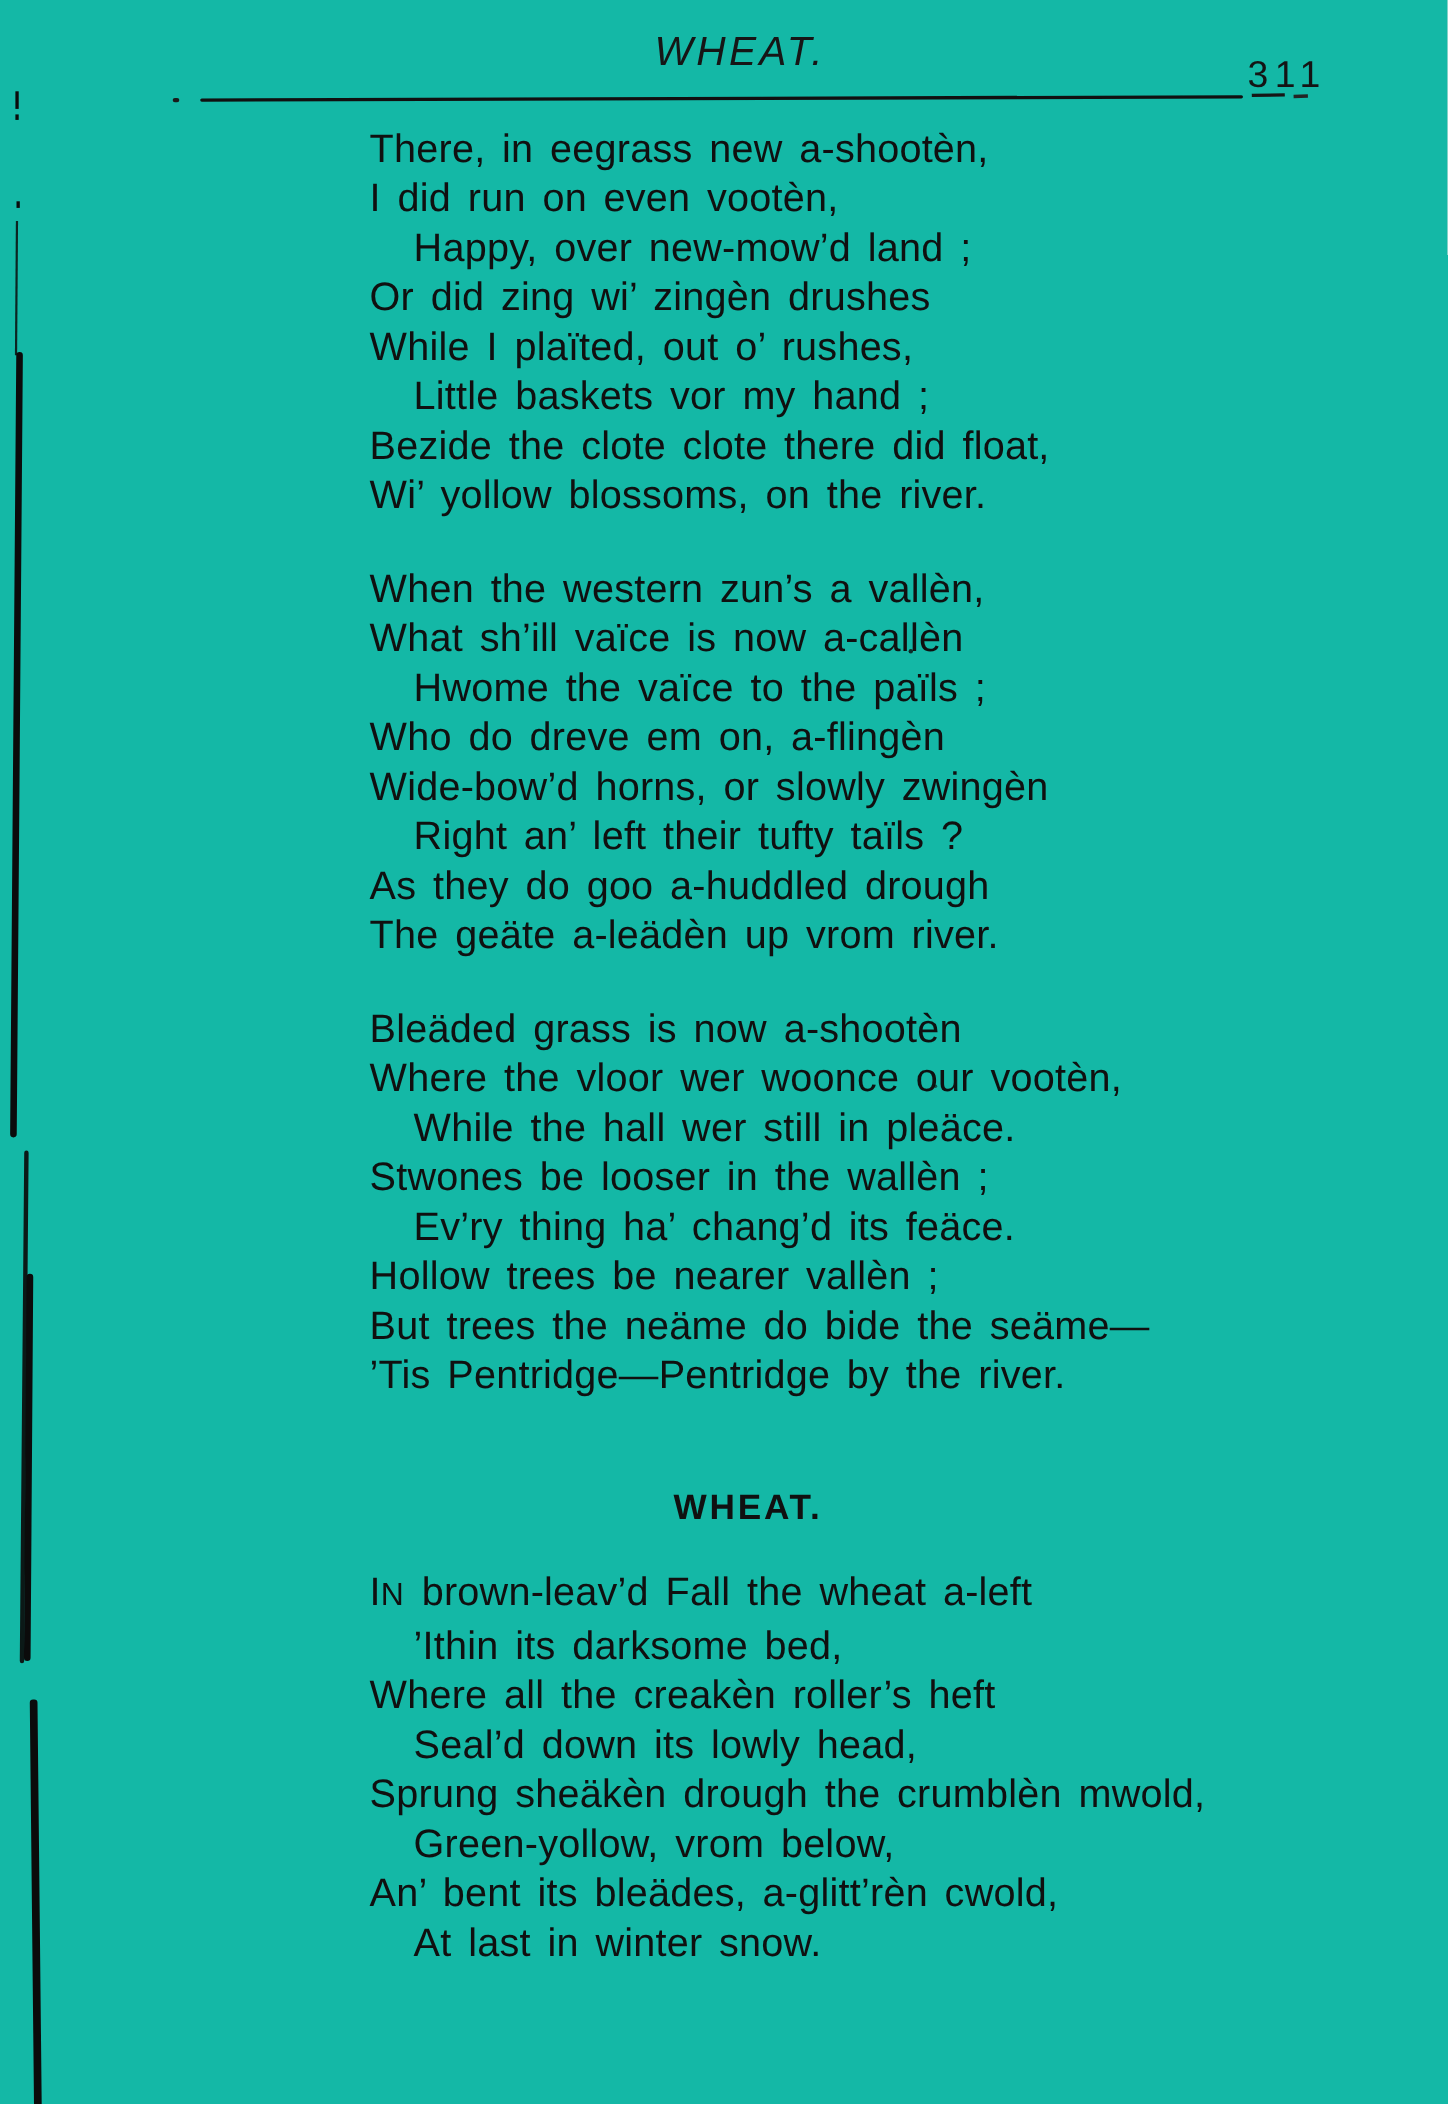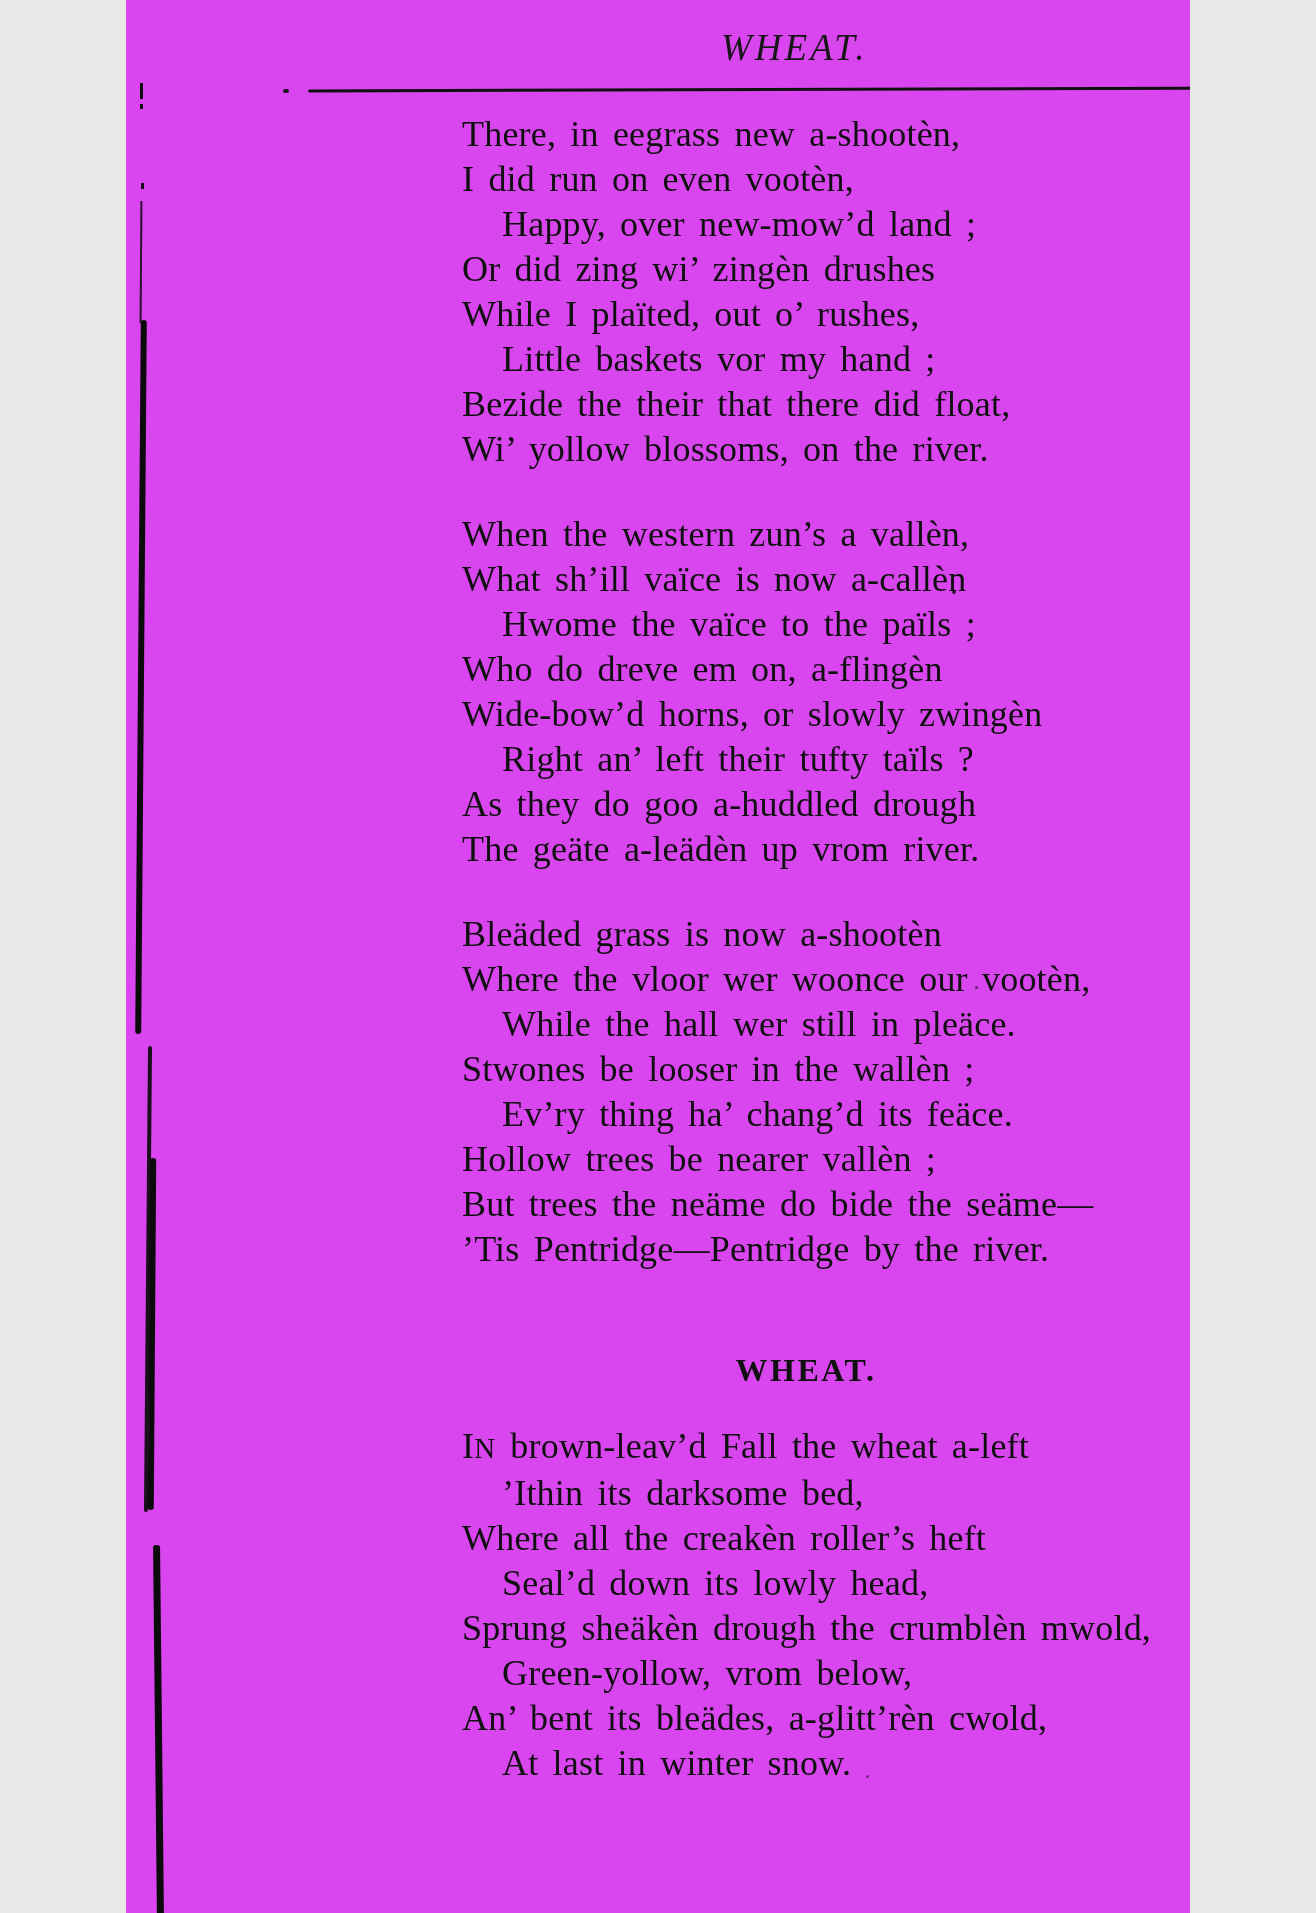--- a/index.html
+++ b/index.html
@@ -1,22 +1,22 @@
 <!DOCTYPE html>
 <html><head>
 <meta charset="utf-8">
 <style>
   html,body { margin:0; padding:0; background:#e8e8e6; }
   .page {
     position:relative;
-    width:1064px; height:1913px;
+    width:1316px; height:1913px;
     margin:0 auto;
-    background:#d946ef;
+    background:#14b8a6;
     color:#121212;
-    font-family:Liberation Serif, serif;
+    font-family:Liberation Sans, sans-serif;
     overflow:hidden;
   }
   
   .running-header {
     position:absolute; top:26px; left:595px;
     font-style:italic; font-size:37px; letter-spacing:3px;
     color:#161616;
   }
   .page-number {
     position:absolute; top:49px; left:1134px;
@@ -79,21 +79,21 @@
   <div class="head-rule-t2"></div>
 
   <div class="poem" id="first-poem">
       <div class="stanza">
         <div class="line">There, in eegrass new a-shootèn,</div>
         <div class="line">I did run on even vootèn,</div>
         <div class="line indent">Happy, over new-mow’d land ;</div>
         <div class="line">Or did zing wi’ zingèn drushes</div>
         <div class="line">While I plaïted, out o’ rushes,</div>
         <div class="line indent">Little baskets vor my hand ;</div>
-        <div class="line">Bezide the their that there did float,</div>
+        <div class="line">Bezide the clote clote there did float,</div>
         <div class="line">Wi’ yollow blossoms, on the river.</div>
       </div>
       <div class="stanza">
         <div class="line">When the western zun’s a vallèn,</div>
         <div class="line">What sh’ill vaïce is now a-callèn</div>
         <div class="line indent">Hwome the vaïce to the païls ;</div>
         <div class="line">Who do dreve em on, a-flingèn</div>
         <div class="line">Wide-bow’d horns, or slowly zwingèn</div>
         <div class="line indent">Right an’ left their tufty taïls ?</div>
         <div class="line">As they do goo a-huddled drough</div>

